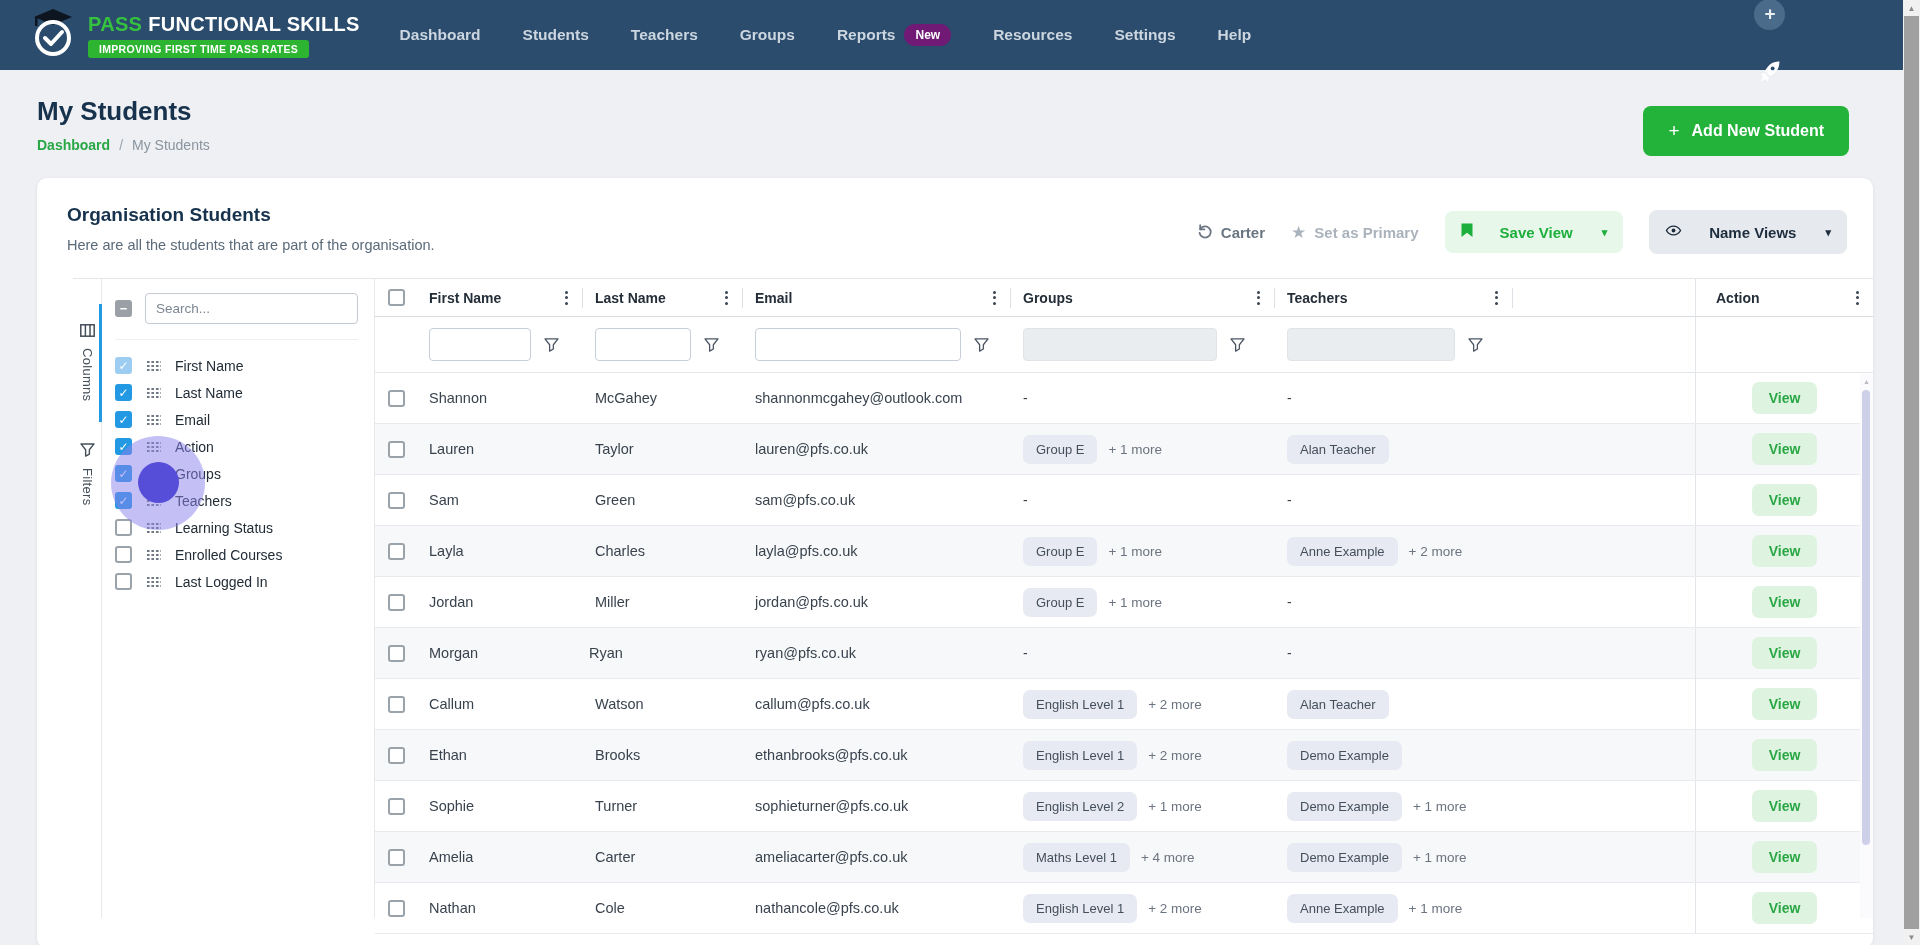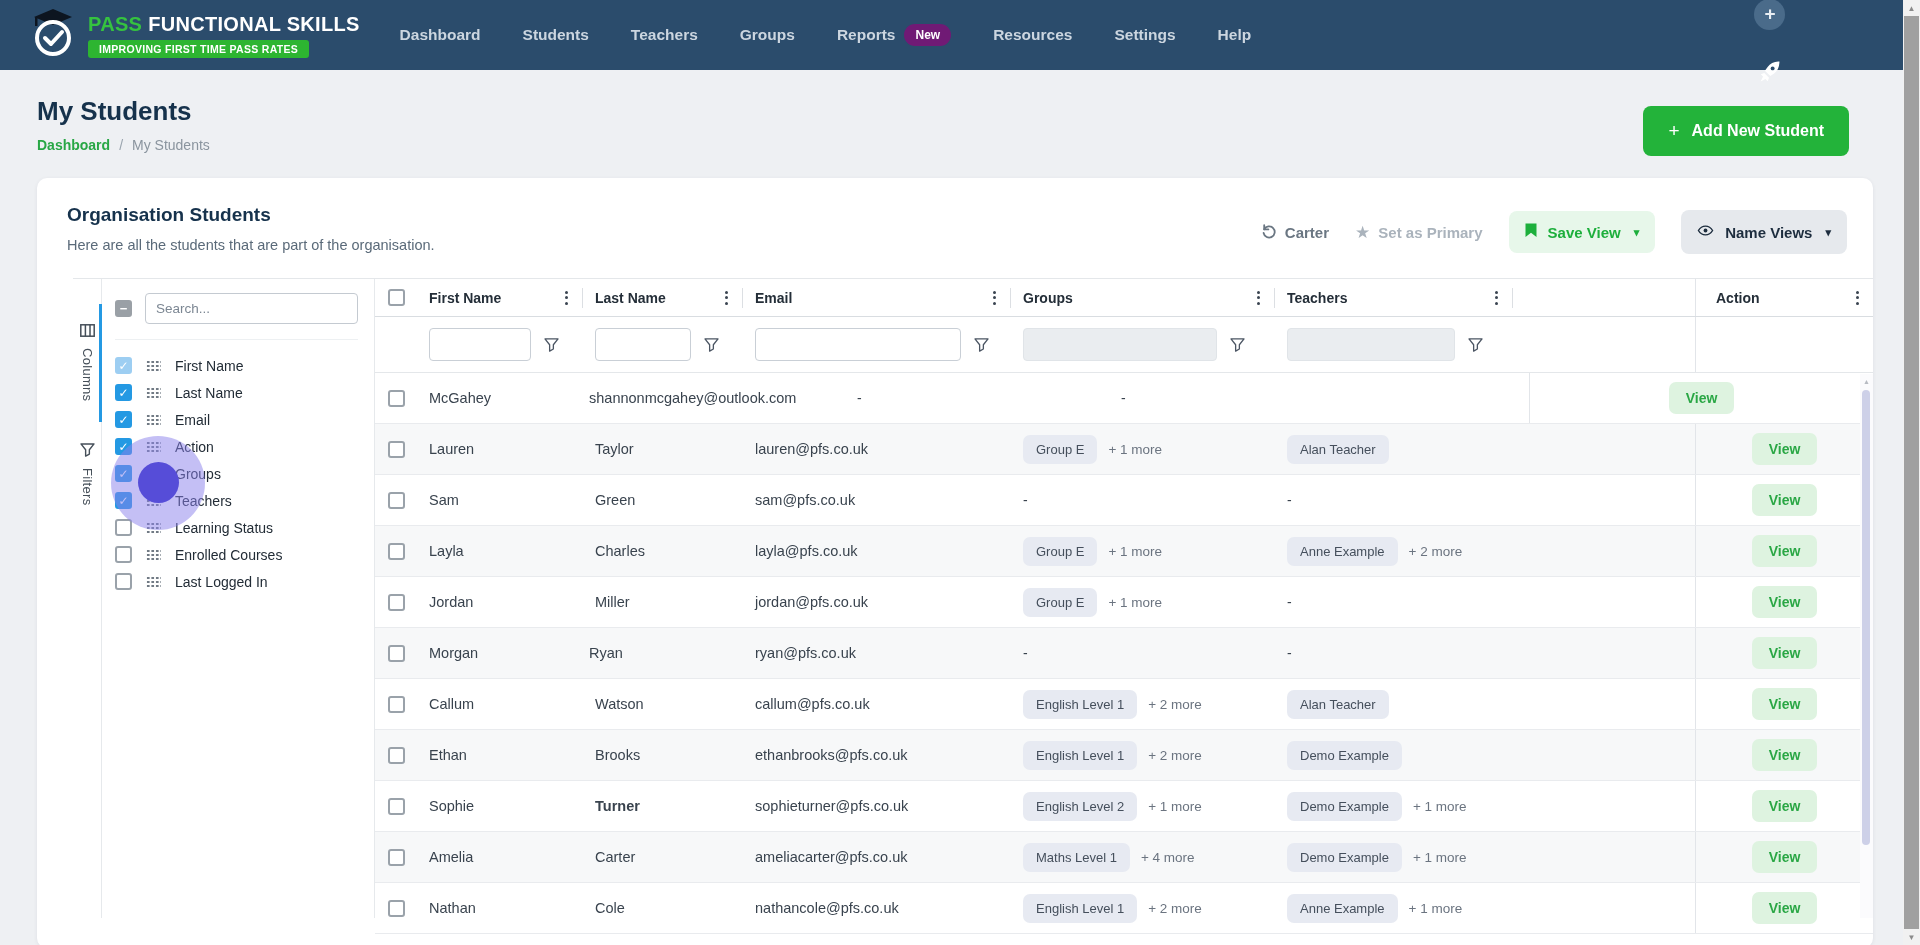--- a/index.html
+++ b/index.html
@@ -36,21 +36,21 @@
   .add-btn .plus { font-size:19px; font-weight:normal; }
   
   .card { margin:22px 47px 0 37px; background:#fff; border-radius:10px; box-shadow:0 1px 4px rgba(20,30,50,.07); height:770px; overflow:hidden; }
   .card-head { display:flex; justify-content:space-between; align-items:flex-start; padding:26px 26px 0 30px; }
   .card-title { font-size:19px; font-weight:bold; color:#16324c; }
   .card-sub { margin-top:11px; font-size:14.5px; color:#5a6a79; }
   .card-actions { display:flex; align-items:center; gap:26px; margin-top:6px; }
   .text-action { display:flex; align-items:center; gap:8px; font-size:15px; font-weight:600; color:#6a7682; cursor:pointer; }
   .text-action.disabled { color:#aab3bc; cursor:default; }
   .star { font-size:17px; color:#aab3bc; }
-  .pill-btn { display:flex; align-items:center; gap:11px; border:none; border-radius:8px; font-size:15px; font-weight:bold; padding:12px 16px; cursor:pointer; }
+  .pill-btn { display:flex; align-items:center; gap:27px; border:none; border-radius:8px; font-size:15px; font-weight:bold; padding:12px 16px; cursor:pointer; }
   .save-view { background:#e7f7ea; color:#1daf3c; }
   .saved-views { background:#e6e9ed; color:#1d2d3e; }
   .caret { font-size:11px; margin-left:2px; }
   
   .card-body { margin-top:24px; display:flex; height:640px; padding-left:36px; }
   .body-inner { display:flex; flex:1; border-top:1px solid #e4e7ea; }
   
   .tab-strip { width:28px; position:relative; display:flex; flex-direction:column; align-items:center; padding-top:44px; gap:42px; }
   .strip-indicator { position:absolute; right:-1px; top:25px; width:3px; height:118px; background:#2499e3; z-index:2; }
   .vtab { display:flex; flex-direction:column; align-items:center; gap:7px; color:#454f59; cursor:pointer; }
@@ -412,20 +412,23 @@
               </span>
             </div>
             <div class="c" style="width: 182px;"></div>
             <div class="c grow col-action"></div>
           </div>
         <div id="t-body">
             <div class="trow">
               <div class="c center" style="width: 42px;">
                 <span class="cb"></span>
               </div>
+              <div class="c" style="width: 166px;">
+                <span class="cell-text">Shannon</span>
+              </div>
               <div class="c" style="width: 160px;">
                 <span class="cell-text">McGahey</span>
               </div>
               <div class="c" style="width: 268px;">
                 <span class="cell-text">shannonmcgahey@outlook.com</span>
               </div>
               <div class="c" style="width: 264px;">
                 <span class="dash">-</span>
               </div>
               <div class="c" style="width: 238px;">
@@ -610,21 +613,21 @@
                 <button class="view-btn">View</button>
               </div>
             </div>
             <div class="trow">
               <div class="c center" style="width: 42px;">
                 <span class="cb"></span>
               </div>
               <div class="c" style="width: 166px;">
                 <span class="cell-text">Sophie</span>
               </div>
-              <div class="c" style="width: 160px; font-weight: bold;">
+              <div class="c" style="width: 160px;">
                 <span class="cell-text">Turner</span>
               </div>
               <div class="c" style="width: 268px;">
                 <span class="cell-text">sophieturner@pfs.co.uk</span>
               </div>
               <div class="c" style="width: 264px;">
                 <span class="chip">English Level 2</span>
                 <span class="more">+ 1 more</span>
               </div>
               <div class="c" style="width: 238px;">

